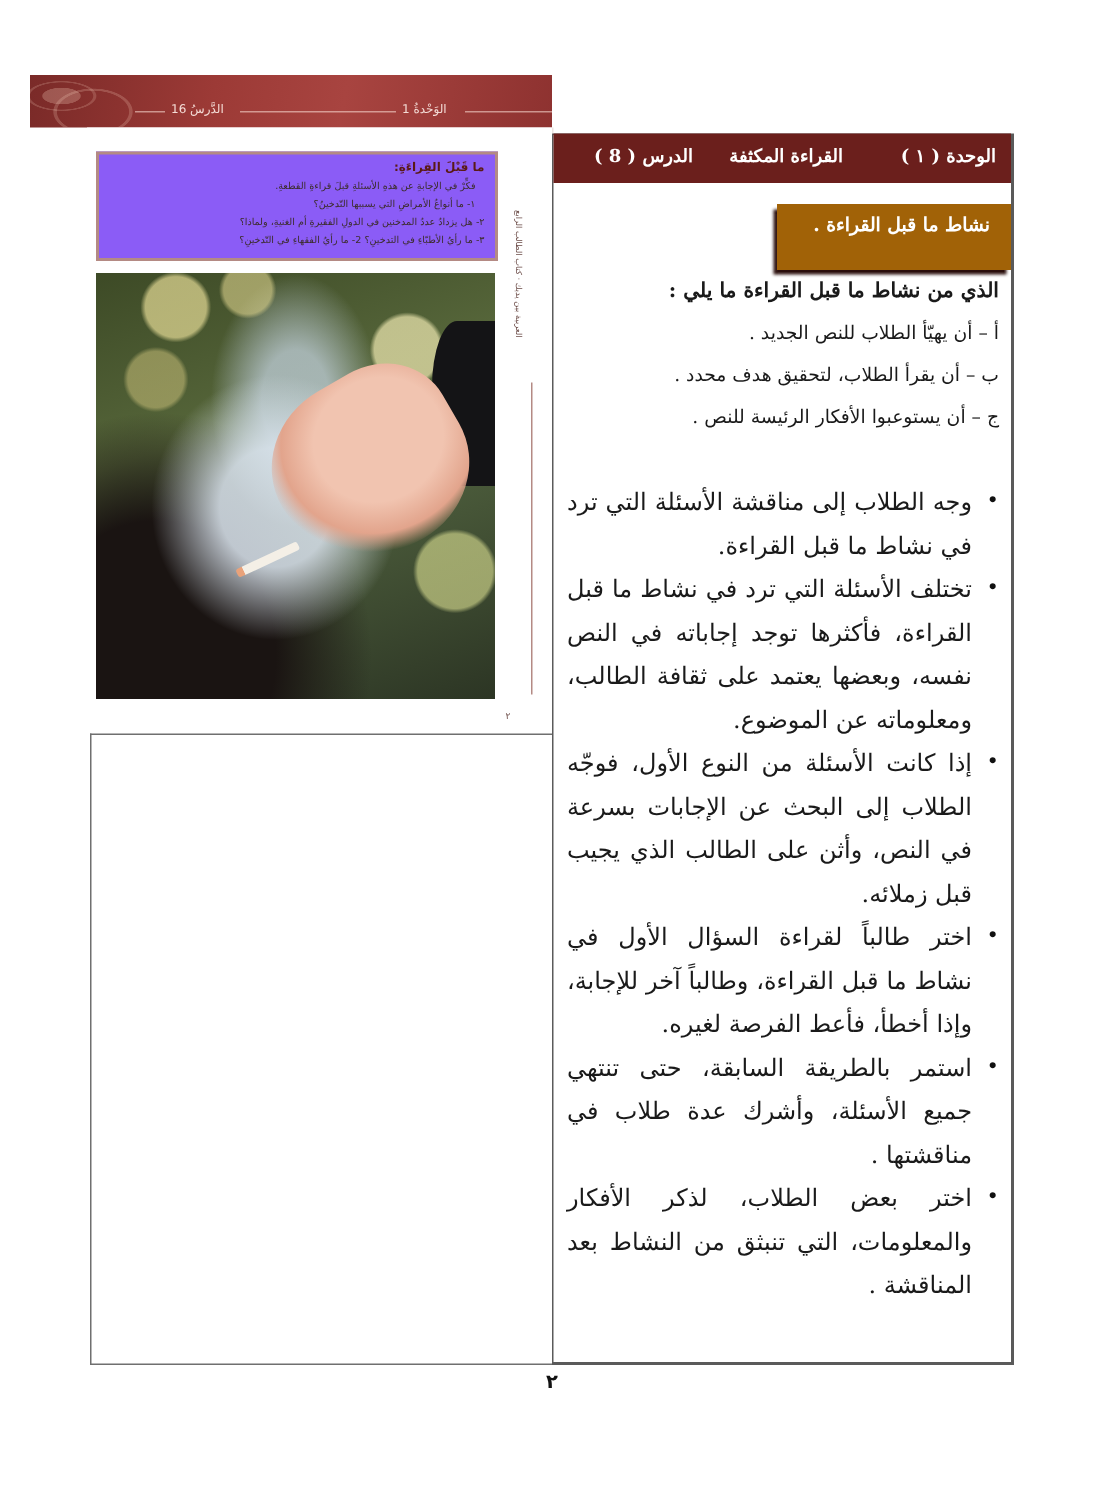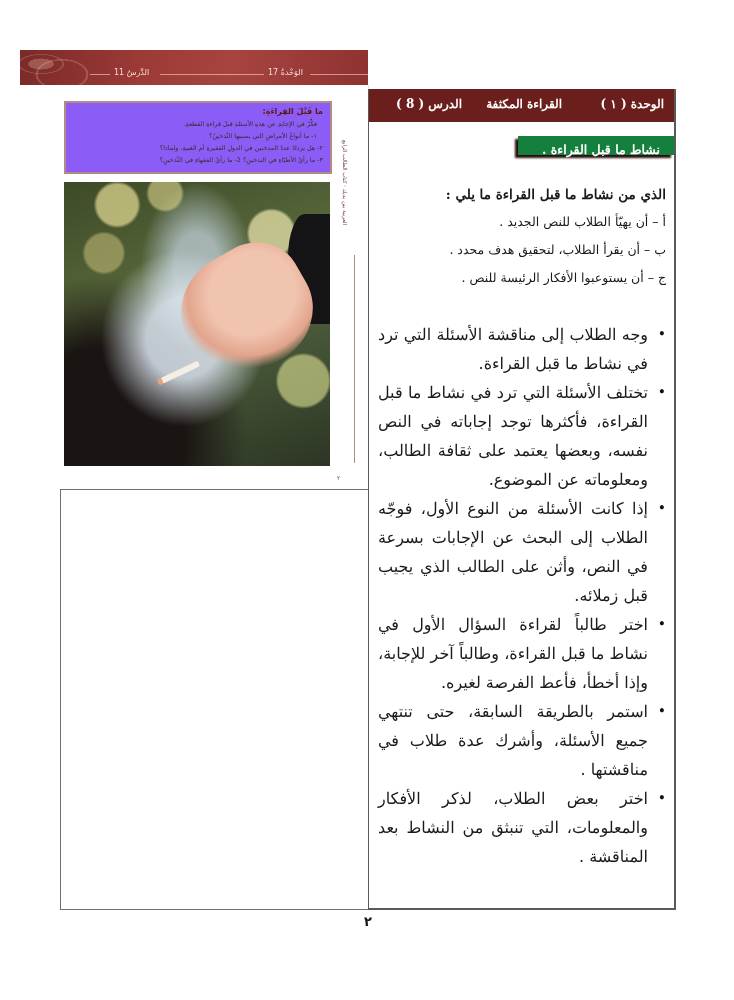--- a/index.html
+++ b/index.html
@@ -91,21 +91,21 @@
     left: 368px; top: 89px; width: 308px; height: 821px;
     border: 1px solid #5a5a5a; border-right-width: 2px; border-bottom-width: 2px;
     box-sizing: border-box; background: #fff;
   }
   .header-bar {
     left: 369px; top: 89px; width: 305px; height: 33px; background: #6b1f1c;
     direction: rtl; color: #fff; font-weight: bold; font-size: 12px;
   }
   .header-bar span { position: absolute; top: 8px; white-space: nowrap; }
   .section-tab {
-    left: 518px; top: 136px; width: 156px; height: 19px; background: #15803d;
+    left: 518px; top: 136px; width: 156px; height: 44px; background: #a16207;
     box-shadow: -3px 3px 2px #2a0e0c; color: #fff; font-weight: bold; font-size: 12.5px;
     direction: rtl; text-align: right; padding-right: 14px; box-sizing: border-box; line-height: 28px;
   }
 
   .content {
     left: 378px; top: 180px; width: 288px; direction: rtl; text-align: right;
     color: #1a1a1a;
   }
   .goal-title { font-weight: bold; font-size: 13.5px; line-height: 28px; margin: 0; }
   .goal-item { font-size: 12.5px; line-height: 28px; padding-right: 0; }
@@ -122,22 +122,22 @@
   }
 </style>
 </head>
 <body>
 
 <div class="abs thumb-banner">
   <div class="swirl"></div>
   <div class="line" style="left:70px;width:20px;"></div>
   <div class="line" style="left:140px;width:104px;"></div>
   <div class="line" style="left:290px;width:58px;"></div>
-  <span class="lbl" style="left:94px;">الدَّرسُ 11</span>
-  <span class="lbl" style="left:248px;">الوَحْدةُ 17</span>
+  <span class="lbl" style="left:94px;">الدَّرسُ 16</span>
+  <span class="lbl" style="left:248px;">الوَحْدةُ 1</span>
 </div>
 
 <div class="abs thumb-page"></div>
 
 <div class="abs q-box">
   <div class="q-title">ما قَبْلَ القِراءَةِ:</div>
   <div class="q-line indent">فكِّرْ في الإجابةِ عن هذهِ الأسئلةِ قبلَ قراءةِ القطعةِ.</div>
   <div class="q-line indent">١- ما أنواعُ الأمراضِ التي يسببها التّدخينُ؟</div>
   <div class="q-line">٢- هل يزدادُ عددُ المدخنين في الدولِ الفقيرةِ أم الغنيةِ، ولماذا؟</div>
   <div class="q-line">٣- ما رأيُ الأطبّاءِ في التدخينِ؟     2- ما رأيُ الفقهاءِ في التّدخينِ؟</div>

